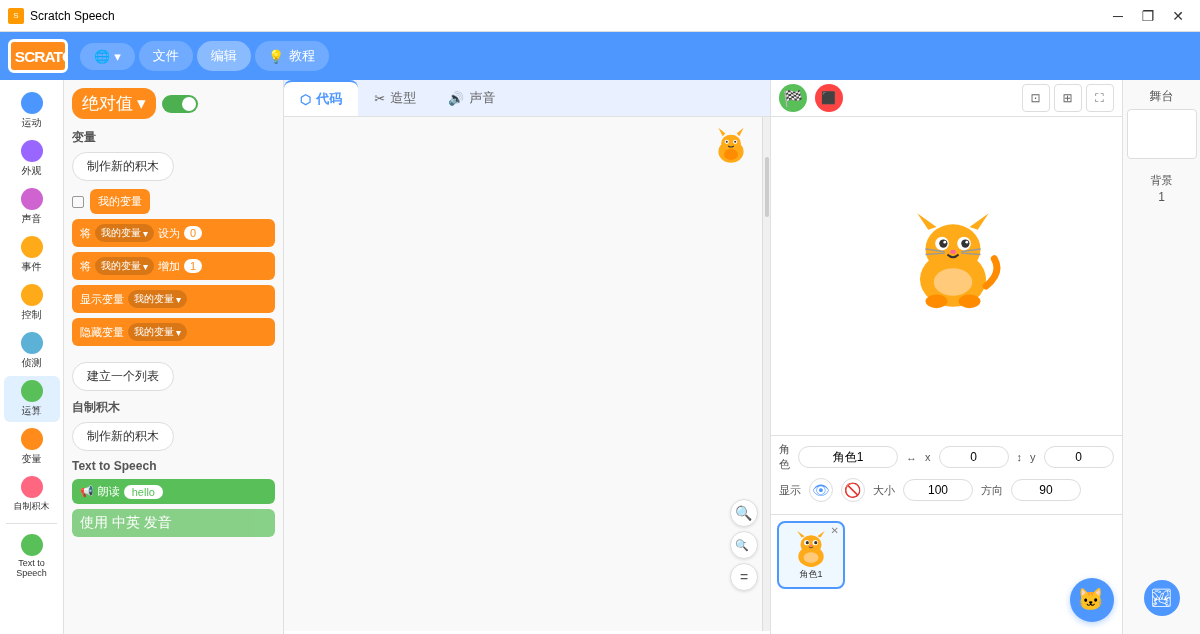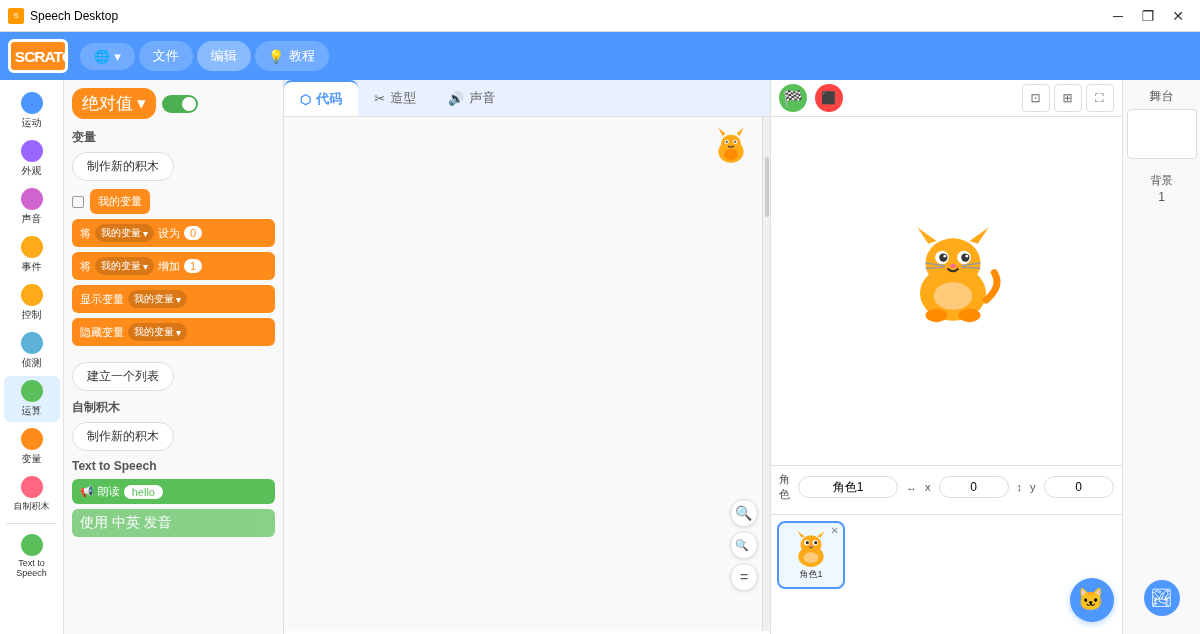--- a/index.html
+++ b/index.html
@@ -468,21 +468,21 @@
       flex: 1;
       padding: 6px;
     }
   </style>
 </head>
 <body>
 
 <div class="titlebar">
   <div class="titlebar-left">
     <div class="titlebar-icon">S</div>
-    <span>Speech Desktop</span>
+    <span>Scratch Speech</span>
   </div>
   <div class="titlebar-controls">
     <button class="titlebar-btn">─</button>
     <button class="titlebar-btn">❐</button>
     <button class="titlebar-btn close">✕</button>
   </div>
 </div>
 
 <div class="menubar">
   <div class="scratch-logo">
@@ -731,20 +731,29 @@
           <div class="info-row">
             <span class="info-label">角色</span>
             <input class="info-input wide" type="text" value="角色1" style="">
             <span class="info-label">↔</span>
             <span class="info-label">x</span>
             <input class="info-input" type="text" value="0" style="">
             <span class="info-label">↕</span>
             <span class="info-label">y</span>
             <input class="info-input" type="text" value="0" style="">
           </div>
+          <div class="info-row">
+            <span class="info-label">显示</span>
+            <button class="vis-btn" style="color:#4d97ff;">👁</button>
+            <button class="vis-btn cross">🚫</button>
+            <span class="info-label">大小</span>
+            <input class="info-input" type="text" value="100" style="">
+            <span class="info-label">方向</span>
+            <input class="info-input" type="text" value="90" style="">
+          </div>
         </div>
 
         <div class="bottom-sprite-area">
           <div class="sprites-list">
 
             <div class="sprite-thumb">
               <span class="sprite-del">✕</span>
               <svg width="44" height="38" viewBox="0 0 80 72">
                 <ellipse cx="40" cy="50" rx="24" ry="20" fill="#FFAB19"></ellipse>
                 <ellipse cx="40" cy="28" rx="20" ry="18" fill="#FFAB19"></ellipse>

